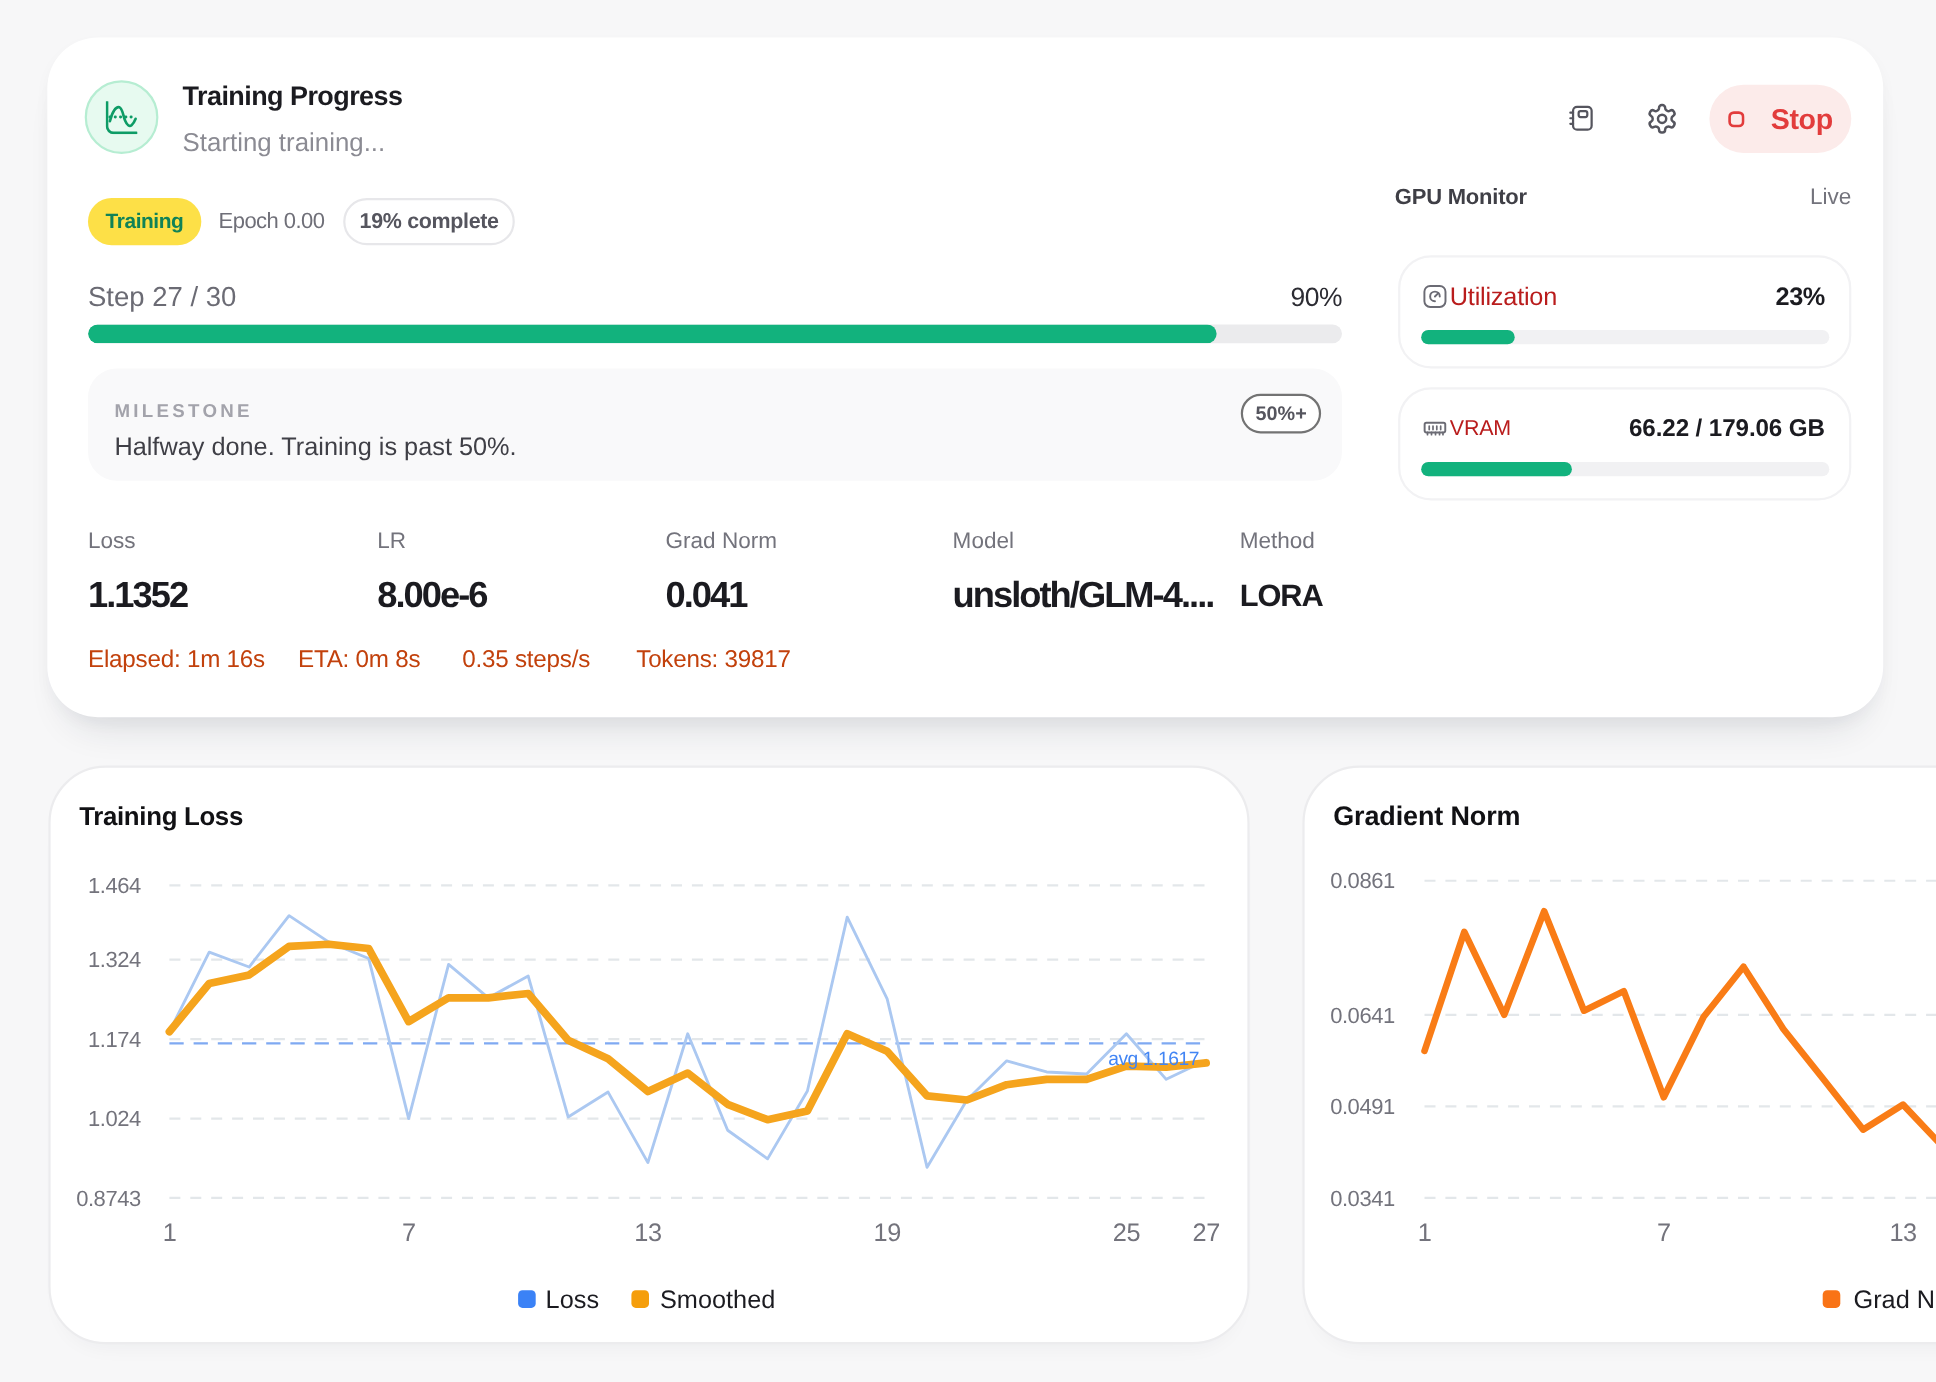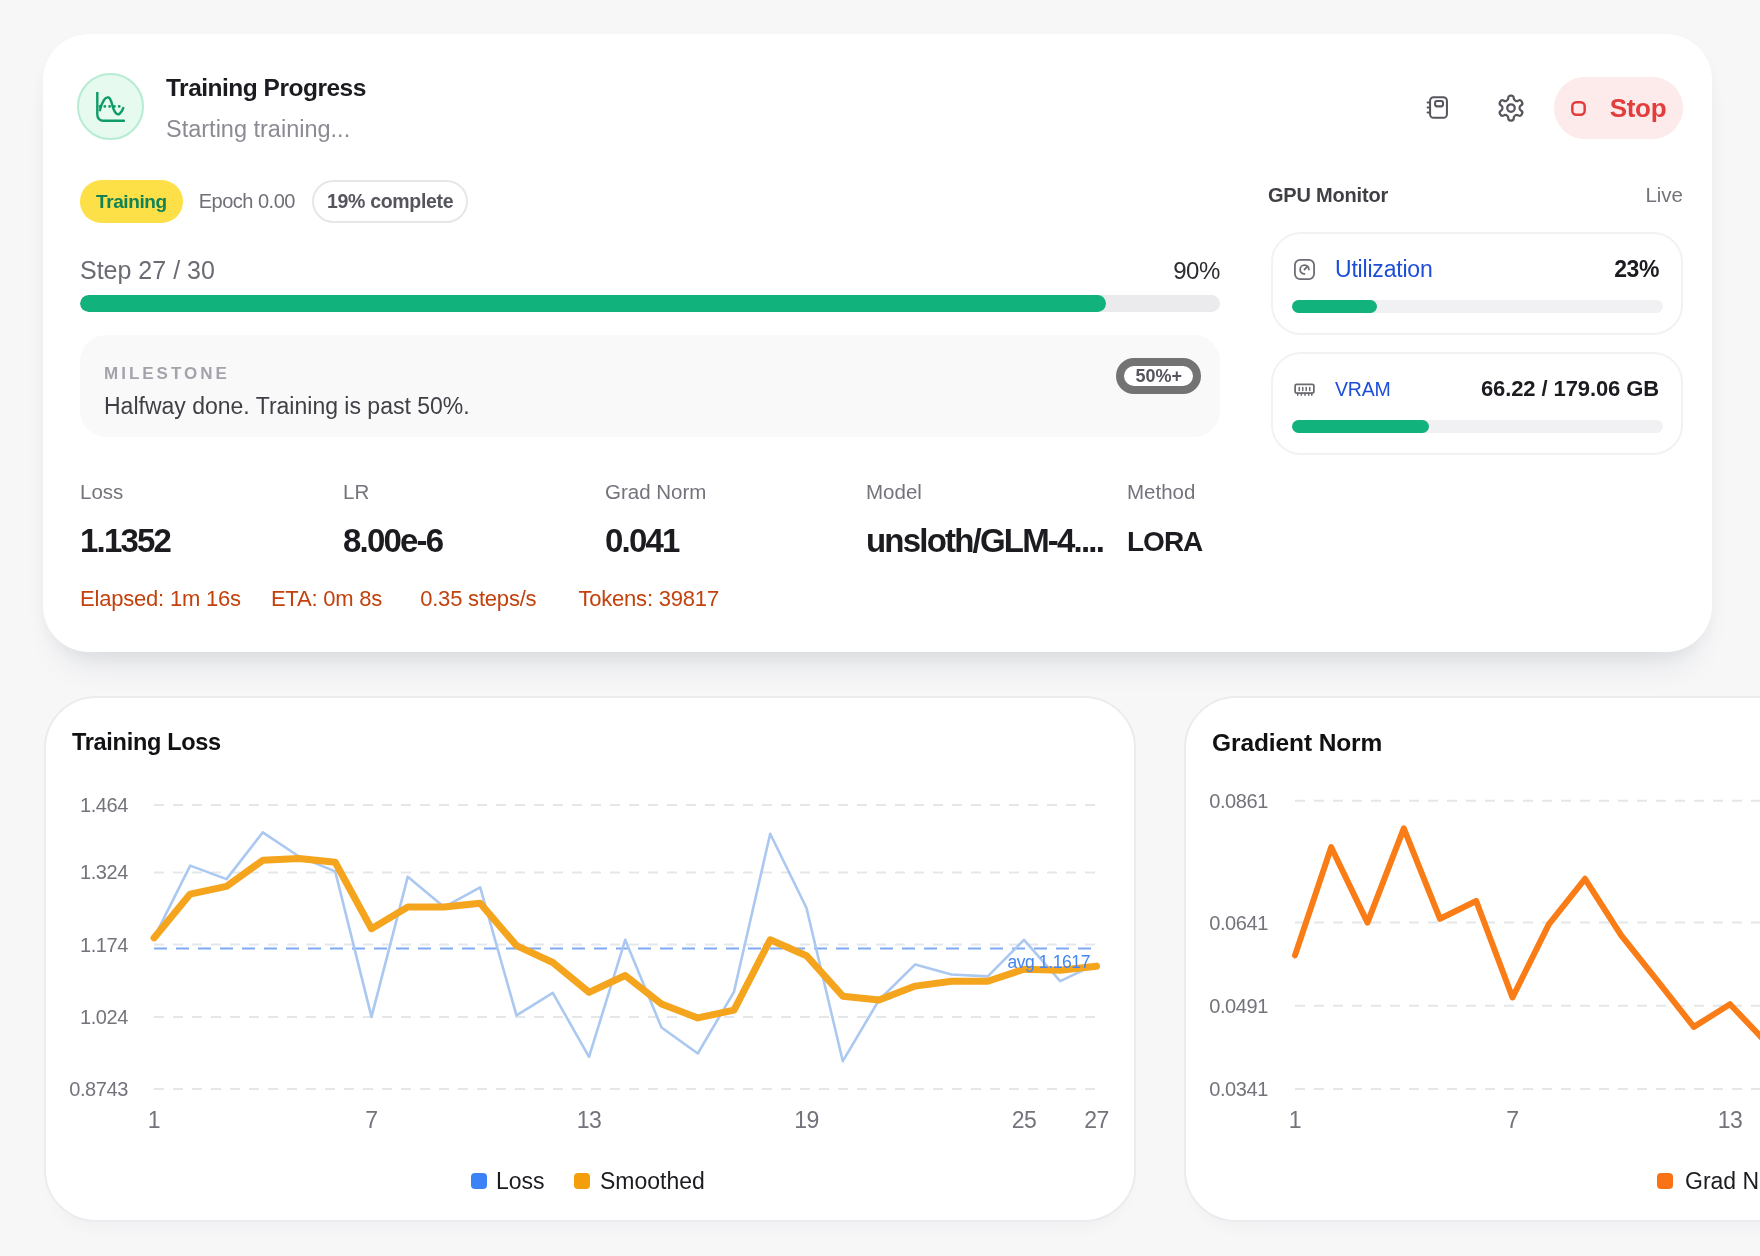--- a/index.html
+++ b/index.html
@@ -31,34 +31,34 @@
 .steprow { left:37px; top:224px; width:1140px; display:flex; justify-content:space-between; align-items:baseline; line-height:1; }
 .steprow .l { font-size:25px; color:#6b6b74; }
 .steprow .r { font-size:24px; letter-spacing:-0.4px; color:#2c2c33; }
 .pbar { left:37px; top:261px; width:1140px; height:17px; border-radius:9px; background:#ebebed; overflow:hidden; }
 .pbar i { display:block; height:100%; width:90%; background:#12b27d; border-radius:9px; }
 
 .mile { left:37px; top:301px; width:1140px; height:102px; border-radius:26px; background:#f9f9fa; }
 .mile .k { position:absolute; left:24px; top:30px; font-size:17px; font-weight:700; letter-spacing:3px; color:#a3a3ab; line-height:1; }
 .mile .t { position:absolute; left:24px; top:60px; font-size:23px; color:#3f3f46; line-height:1; }
 .mile .p { position:absolute; right:19px; top:23px; height:36px; padding:0 11px; border-radius:18px;
-  background:#fff; border:8px solid #737373; color:#55555e; font-size:18px; font-weight:700;
+  background:#fff; border:2px solid #737373; color:#55555e; font-size:18px; font-weight:700;
   display:flex; align-items:center; }
 
 .stat { top:448px; line-height:1; }
 .stat .lab { font-size:20.5px; color:#73737c; }
 .stat .val { margin-top:21px; font-size:33px; font-weight:700; color:#1b1b20; letter-spacing:-1.8px; }
 .meta { left:37px; top:554px; display:flex; font-size:22px; letter-spacing:-0.2px; color:#c2410c; line-height:1; }
 
-.gpuhead { left:1225px; top:151px; width:415px; display:flex; justify-content:space-between; line-height:1; }
+.gpuhead { left:1225px; top:135px; width:415px; display:flex; justify-content:space-between; line-height:1; }
 .gpuhead .a { font-size:20px; font-weight:700; letter-spacing:-0.2px; color:#3f3f46; }
 .gpuhead .b { font-size:20.5px; color:#73737c; }
 .gcard { left:1228px; width:412px; height:103px; border-radius:30px; border:2px solid #f2f2f4; background:#fff; }
 .gcard .row { position:absolute; left:19px; right:22px; top:22px; display:flex; align-items:center; }
-.gcard .name { margin-left:18px; font-size:23px; letter-spacing:-0.2px; color:#1d4ed8; }
+.gcard .name { margin-left:1px; font-size:23px; letter-spacing:-0.2px; color:#b91c1c; }
 .gcard .v { margin-left:auto; font-size:23px; font-weight:700; letter-spacing:-0.4px; color:#1b1b20; }
 .gcard .bar { position:absolute; left:19px; top:66px; width:371px; height:13px; border-radius:7px; background:#f1f1f3; }
 .gcard .bar i { display:block; height:100%; background:#12b27d; border-radius:7px; }
 
 .ctitle { left:26px; top:33px; font-size:23.5px; font-weight:700; color:#111114; letter-spacing:-0.3px; line-height:1; position:absolute; }
 text { font-family:"Liberation Sans", sans-serif; }
 </style>
 </head>
 <body>
 

